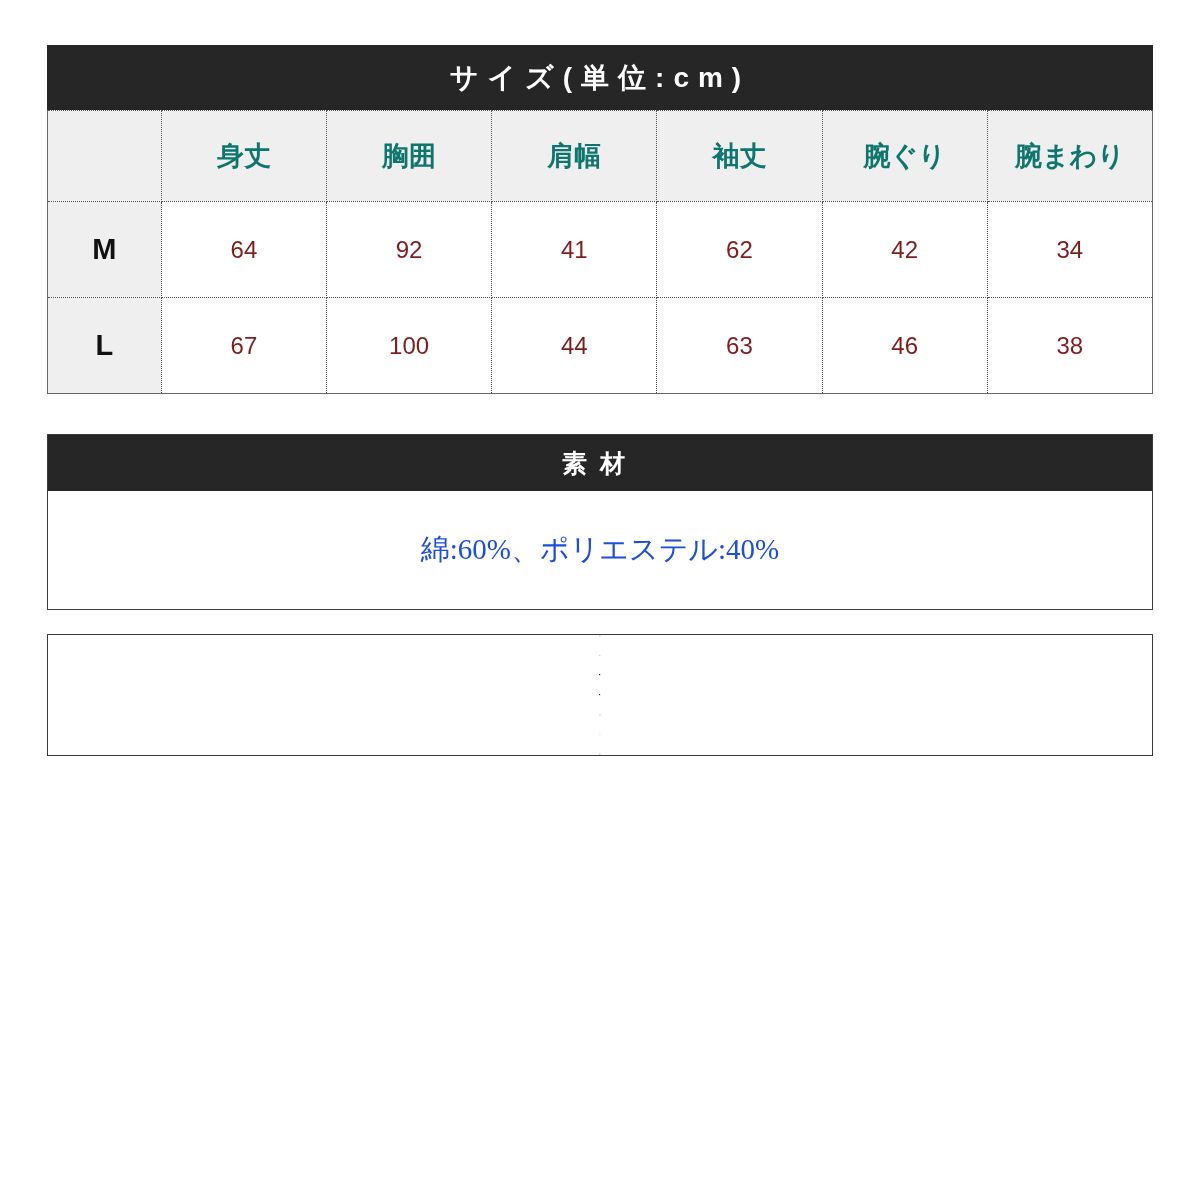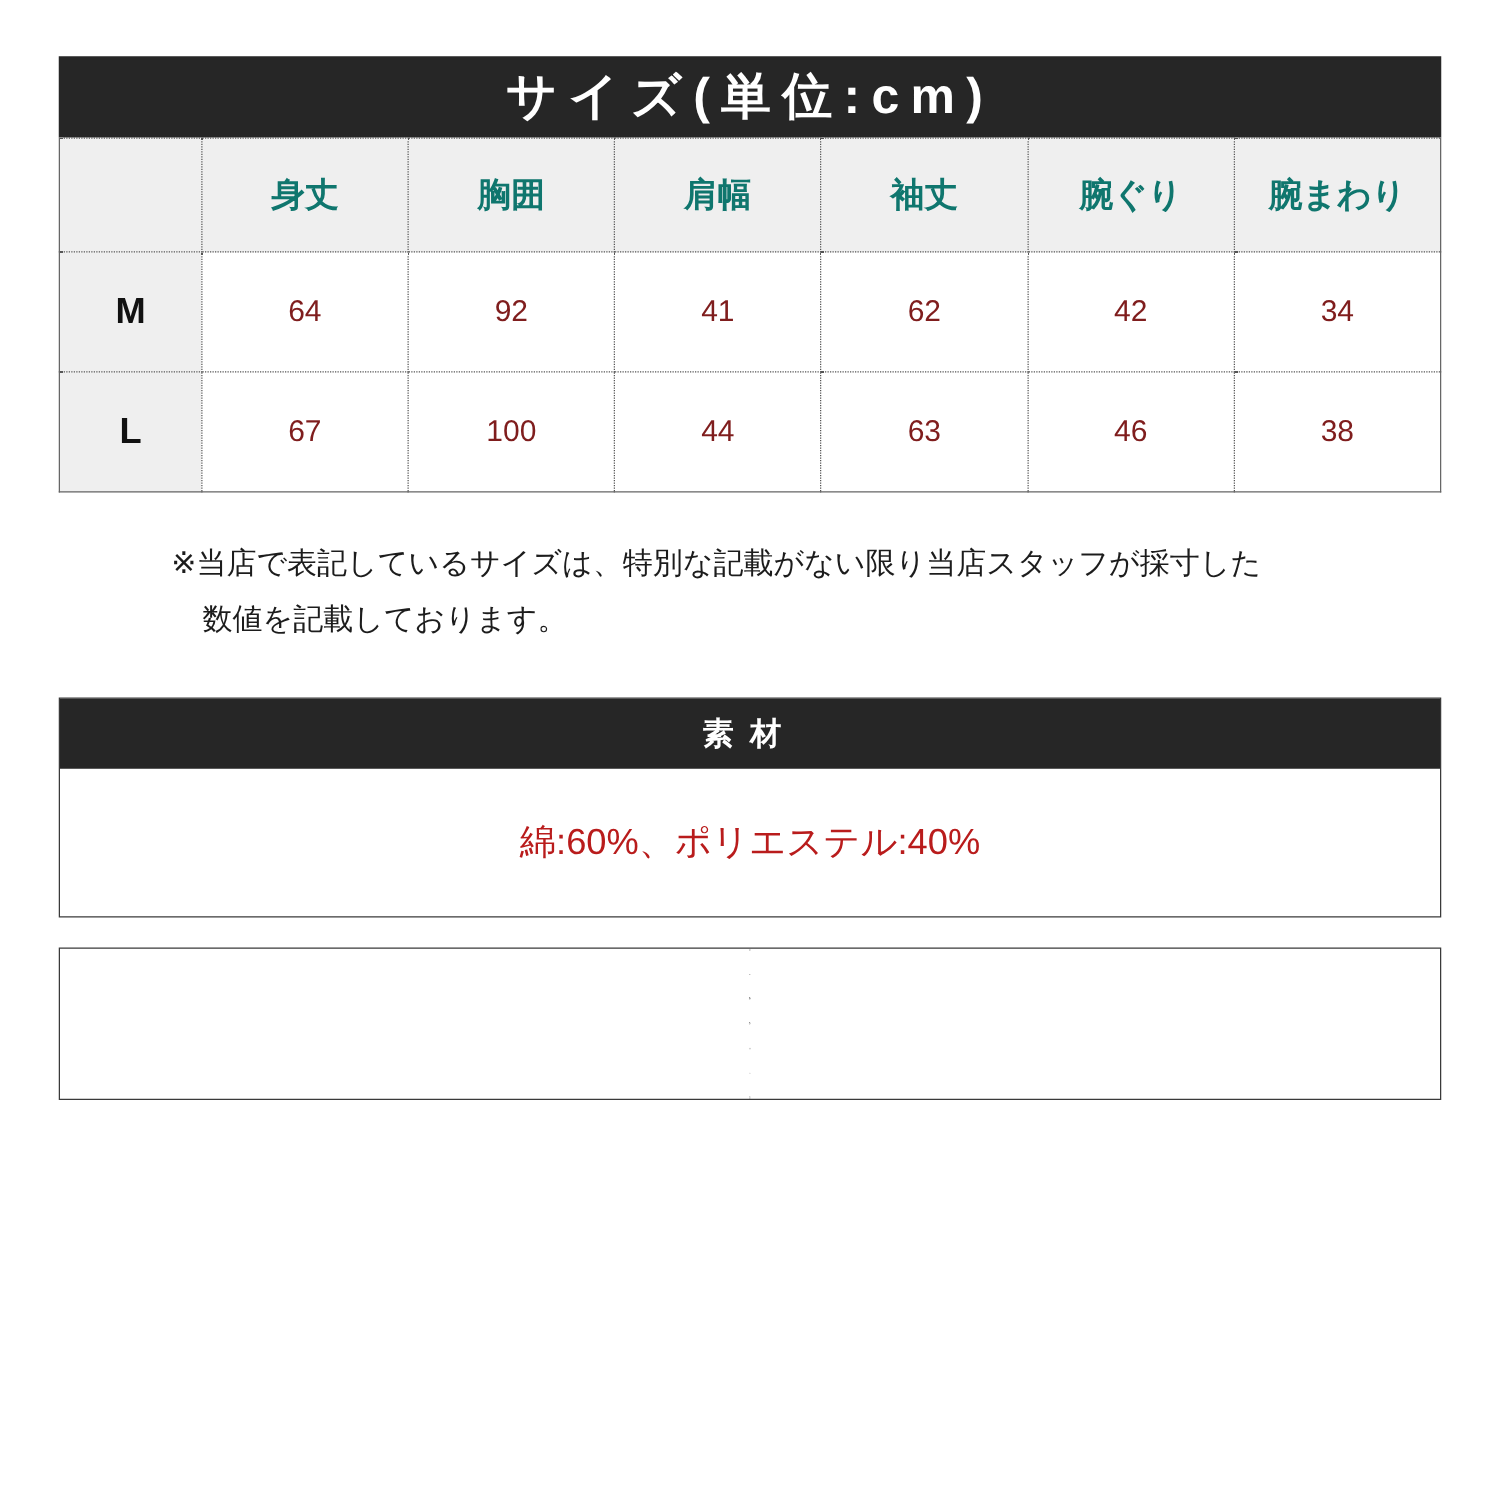--- a/index.html
+++ b/index.html
@@ -6,21 +6,21 @@
   body{
     width:1200px;min-height:1200px;background:#ffffff;
     font-family:"Liberation Sans","DejaVu Sans",sans-serif;
     color:#1a1a1a;
   }
   .page{padding:45px 47px 0 47px;}
 
   
   .section-bar{
     background:#262626;color:#ffffff;height:65px;line-height:65px;
-    text-align:center;font-size:40px;font-weight:bold;letter-spacing:9px;
+    text-align:center;font-size:28px;font-weight:bold;letter-spacing:9px;
   }
   table.size-table{
     width:100%;border-collapse:collapse;table-layout:fixed;
     border:1px solid #666;border-top:none;
   }
   table.size-table th,table.size-table td{
     border:1px dotted #555;text-align:center;vertical-align:middle;padding:0;
   }
   table.size-table thead th{
     height:90px;background:#efefef;font-size:27px;font-weight:bold;color:#0f766e;
@@ -43,21 +43,21 @@
 
   
   .box{border:1px solid #3a3a3a;margin-top:40px;}
   .box.laundry{margin-top:24px;}
   .box-bar{
     background:#262626;color:#ffffff;height:56px;line-height:56px;
     text-align:center;font-size:25px;font-weight:bold;letter-spacing:13px;
   }
   .material-content{
     height:118px;display:flex;align-items:center;justify-content:center;
-    font-size:29px;color:#b91c1c;
+    font-size:29px;color:#1d4ed8;font-family:Liberation Serif, serif;
   }
   .laundry-content{
     height:120px;display:flex;align-items:center;justify-content:center;gap:18px;flex-direction:column;
   }
   svg.care{height:94px;width:auto;display:block;}
   svg.care .st{fill:none;stroke:#1d1d1d;stroke-width:5;}
   svg.care .fl{fill:#1d1d1d;stroke:none;}
   svg.care text{fill:#111;font-family:"Liberation Sans",sans-serif;}
 </style>
 </head>
@@ -104,22 +104,20 @@
           <td>100</td>
           <td>44</td>
           <td>63</td>
           <td>46</td>
           <td>38</td>
         </tr>
       </tbody>
     </table>
   </section>
 
-  <p class="note second">※当店で表記しているサイズは、特別な記載がない限り当店スタッフが採寸した
-数値を記載しております。</p>
 
   <section class="box">
     <div class="box-bar">素材</div>
     <div class="material-content">綿:60%、ポリエステル:40%</div>
   </section>
 
   <section class="box laundry">
     <div class="laundry-content">
 
       <svg class="care" viewBox="0 0 100 104">

